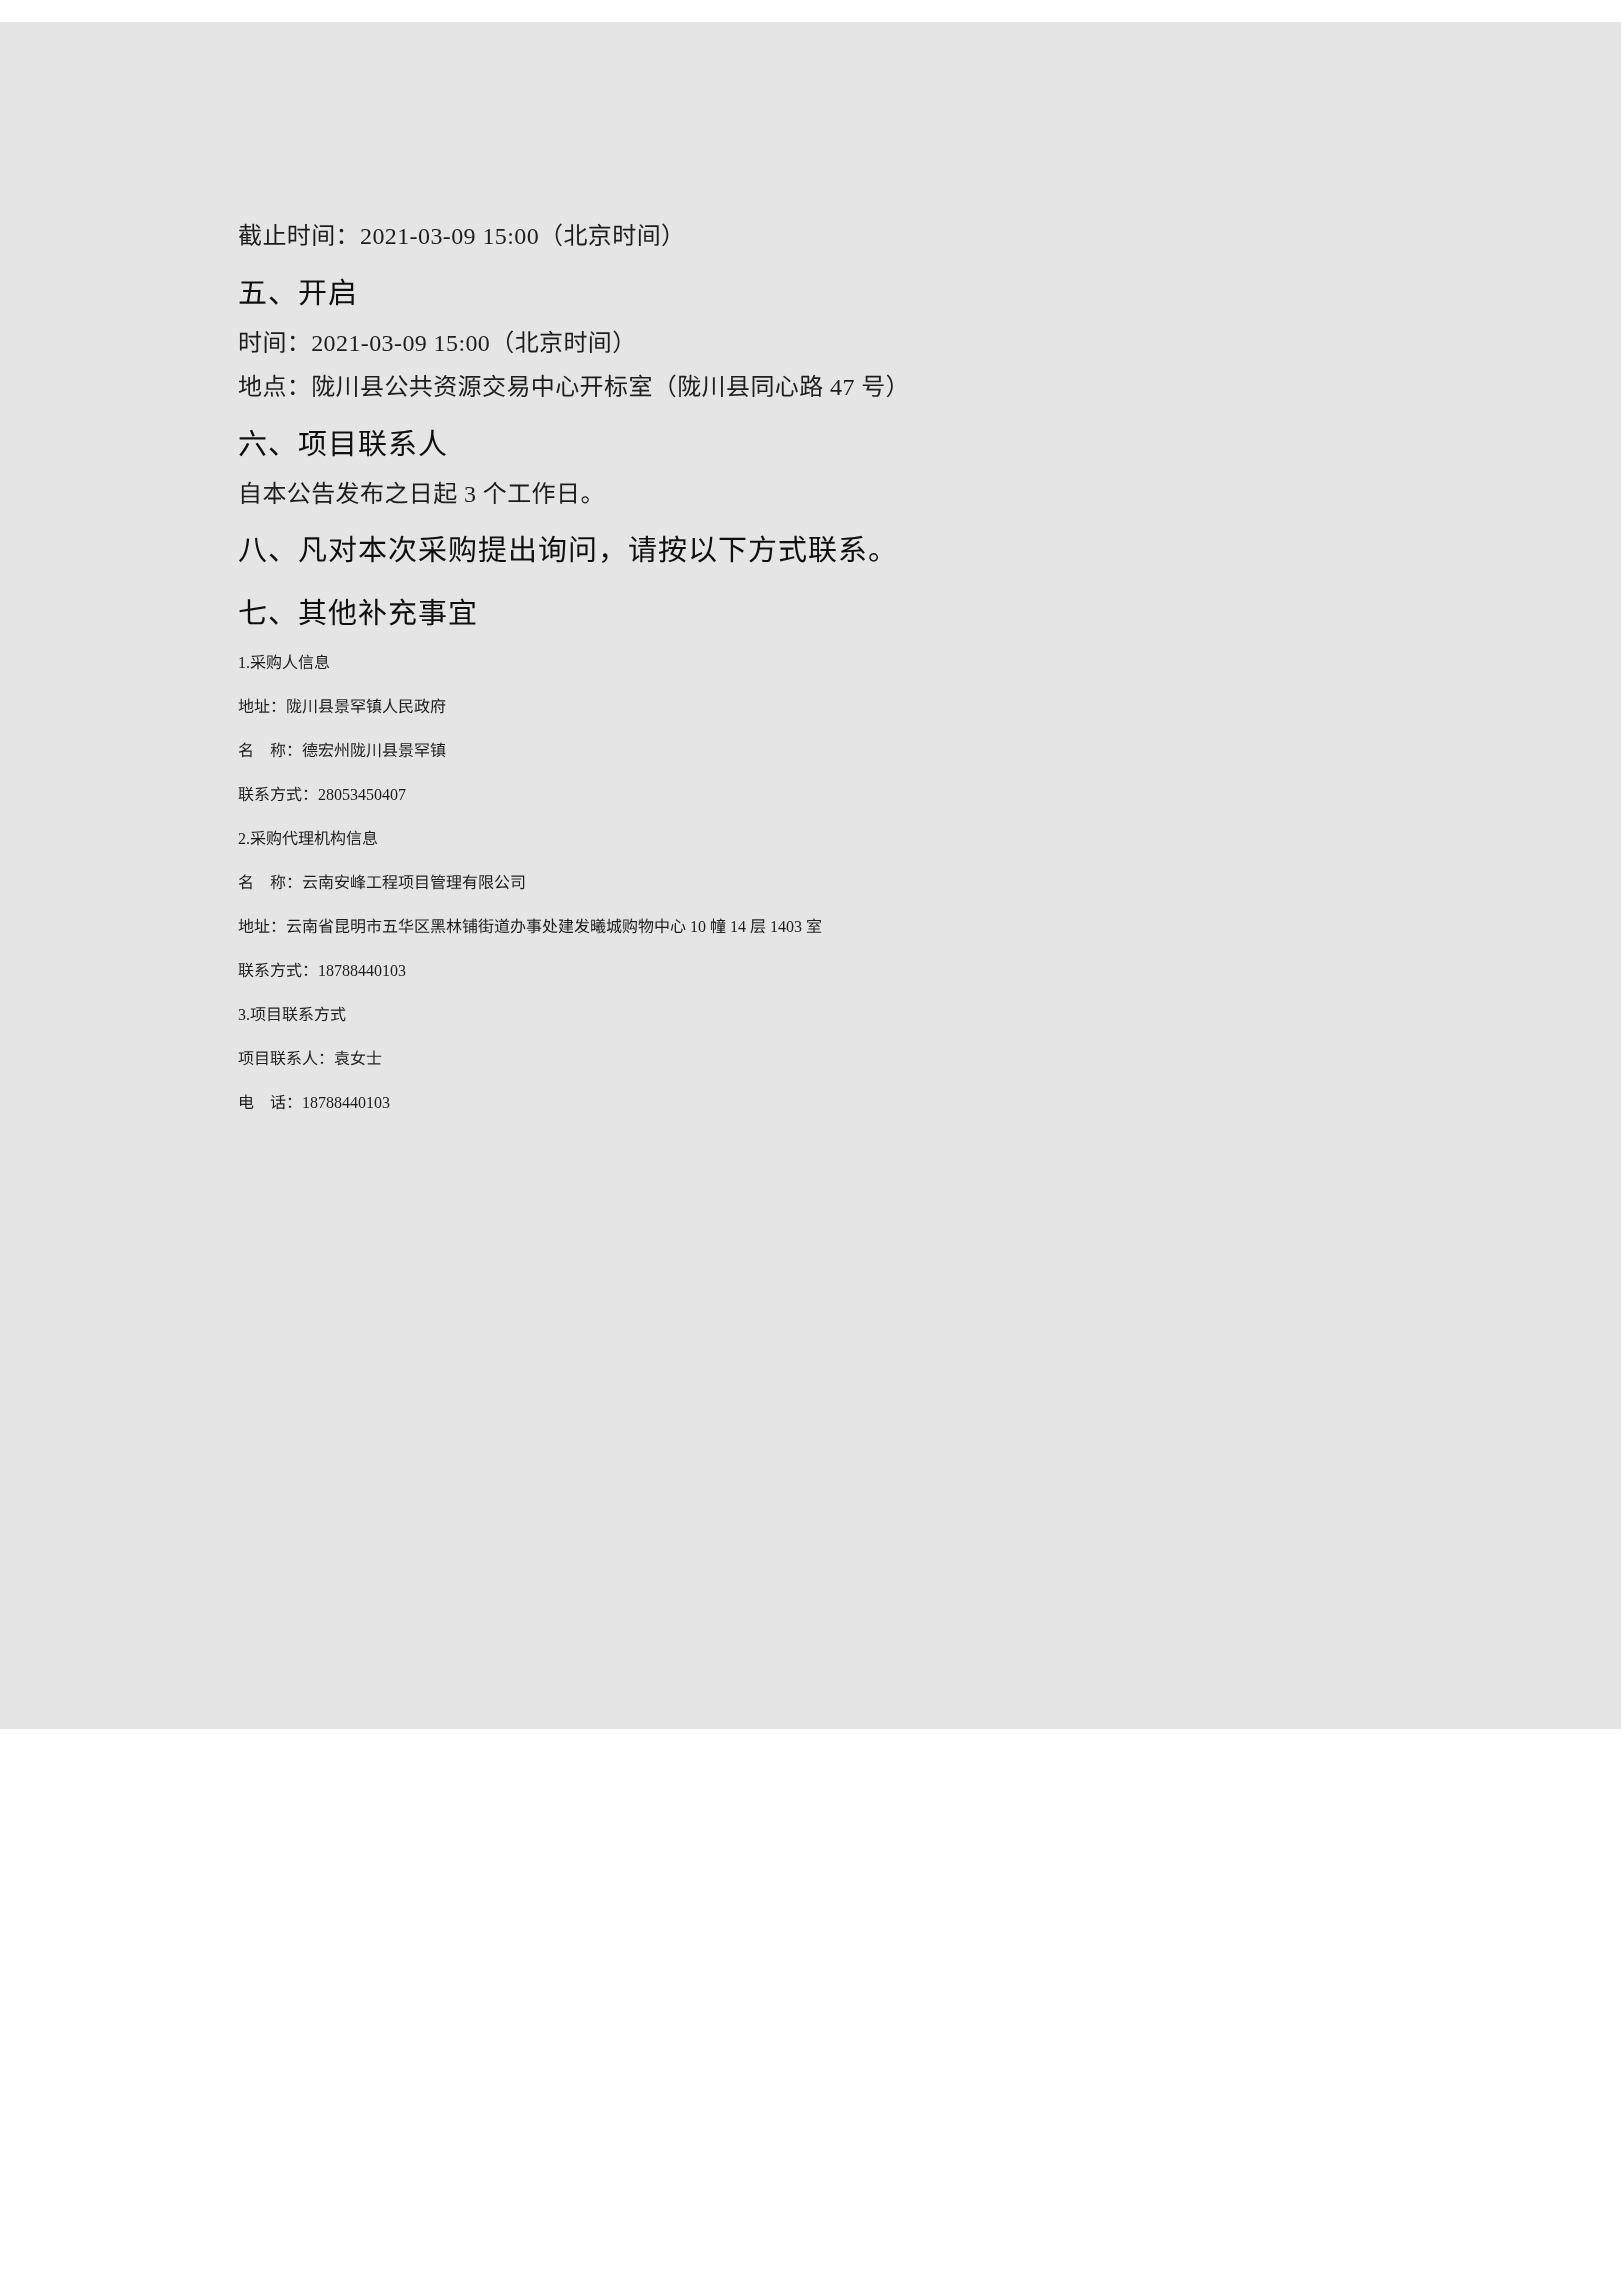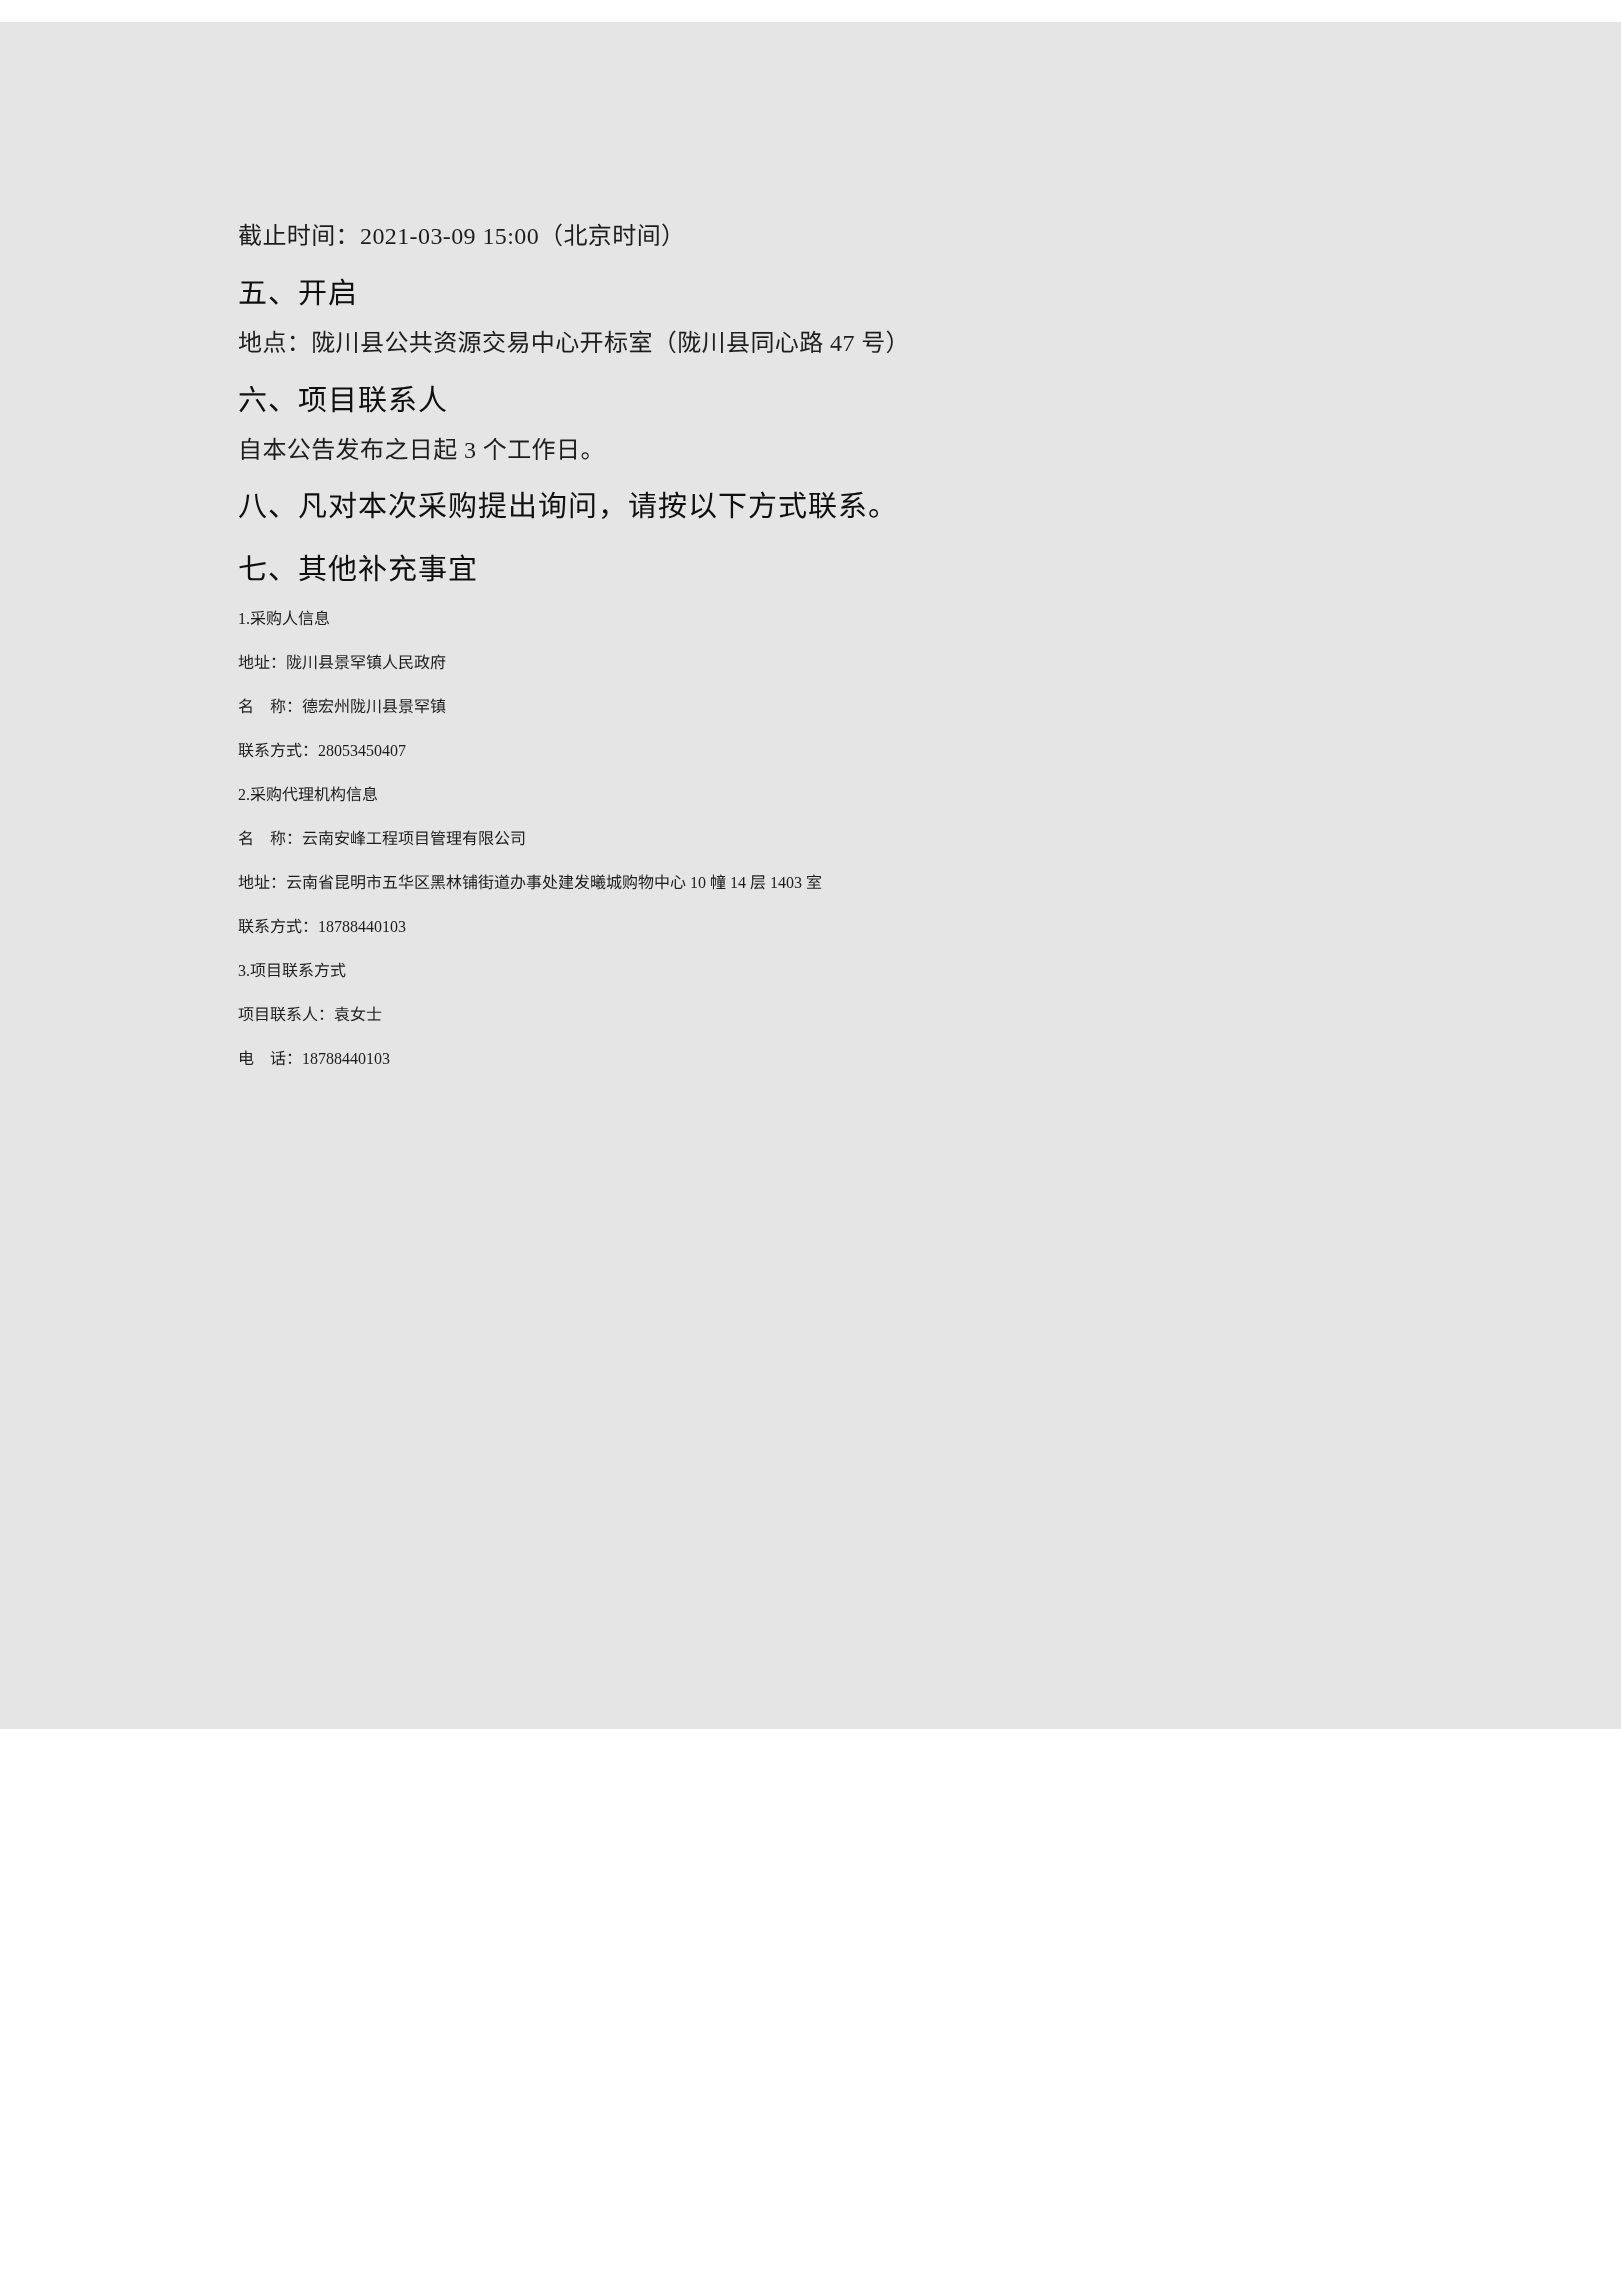--- a/index.html
+++ b/index.html
@@ -54,20 +54,21 @@
     color: #1d1d1d;
   }
 </style>
 </head>
 <body>
 
 <div class="page">
   <div class="content" id="doc-body">
       <div class="line">截止时间：2021-03-09 15:00（北京时间）</div>
       <div class="heading">五、开启</div>
+      <div class="line">时间：2021-03-09 15:00（北京时间）</div>
       <div class="line">地点：陇川县公共资源交易中心开标室（陇川县同心路 47 号）</div>
       <div class="heading">六、项目联系人</div>
       <div class="line">自本公告发布之日起 3 个工作日。</div>
       <div class="heading">八、凡对本次采购提出询问，请按以下方式联系。</div>
       <div class="heading">七、其他补充事宜</div>
       <div class="sub-line">1.采购人信息</div>
       <div class="sub-line">地址：陇川县景罕镇人民政府</div>
       <div class="sub-line">名　称：德宏州陇川县景罕镇</div>
       <div class="sub-line">联系方式：28053450407</div>
       <div class="sub-line">2.采购代理机构信息</div>

